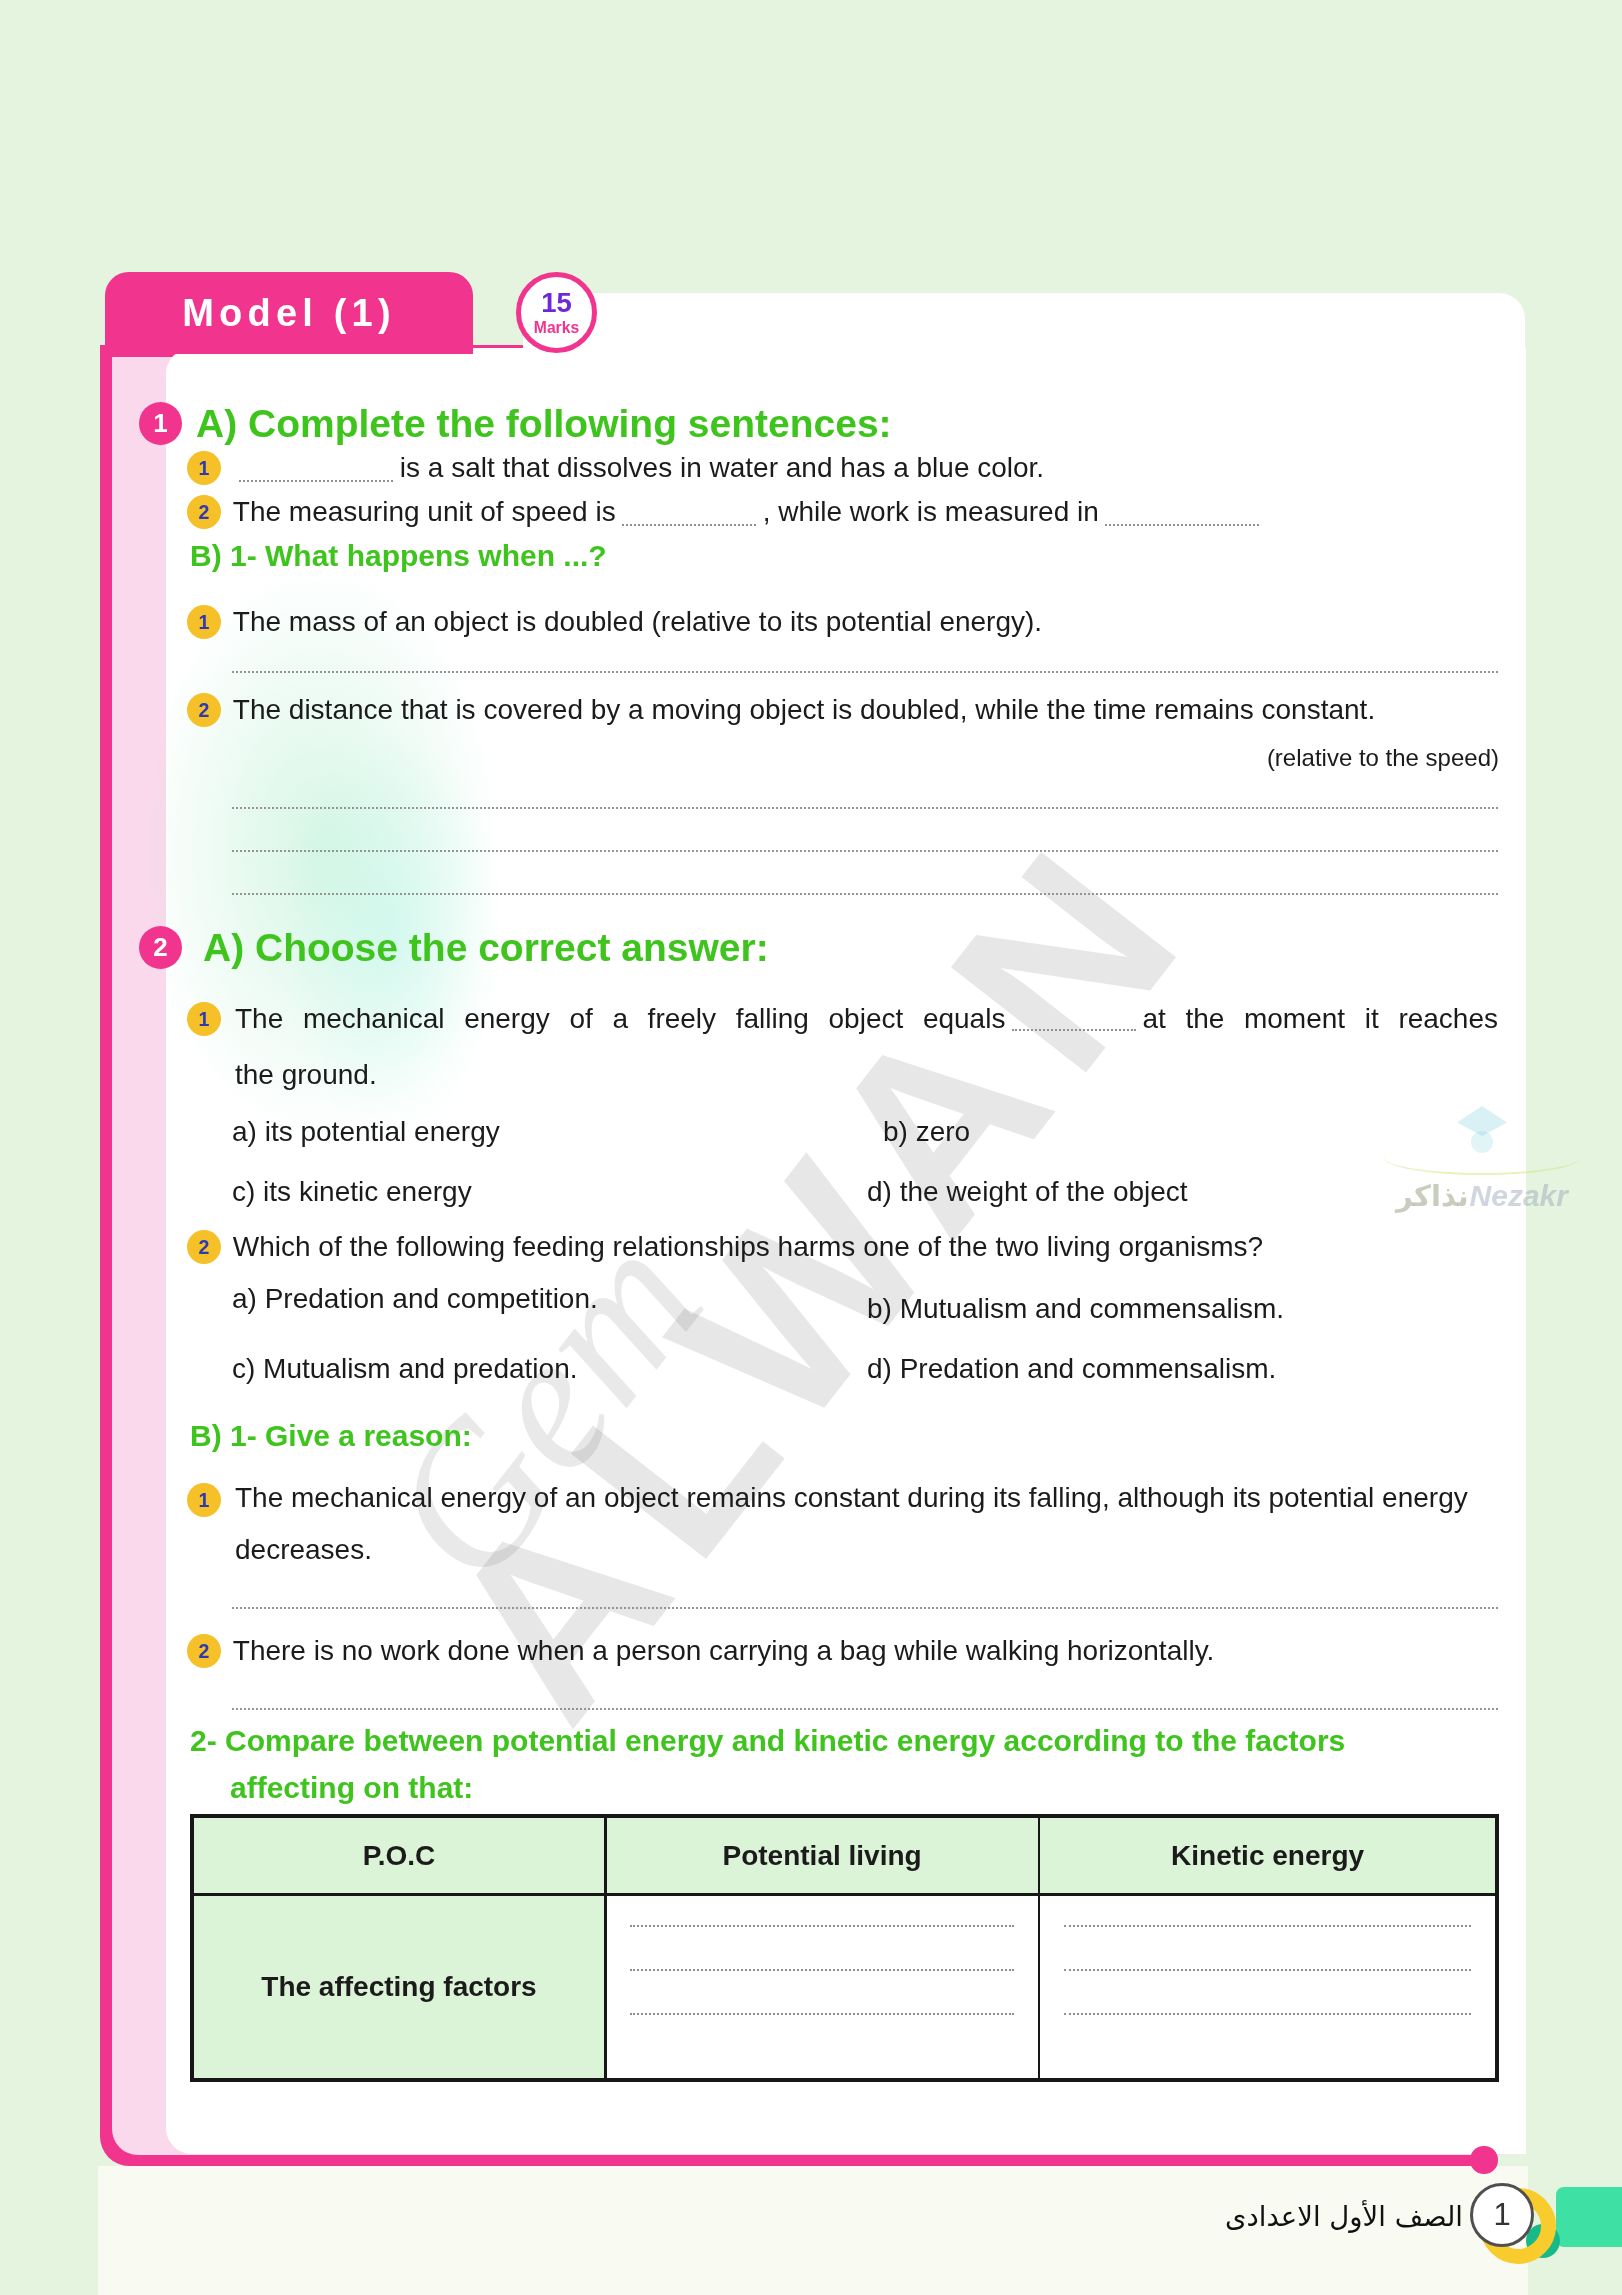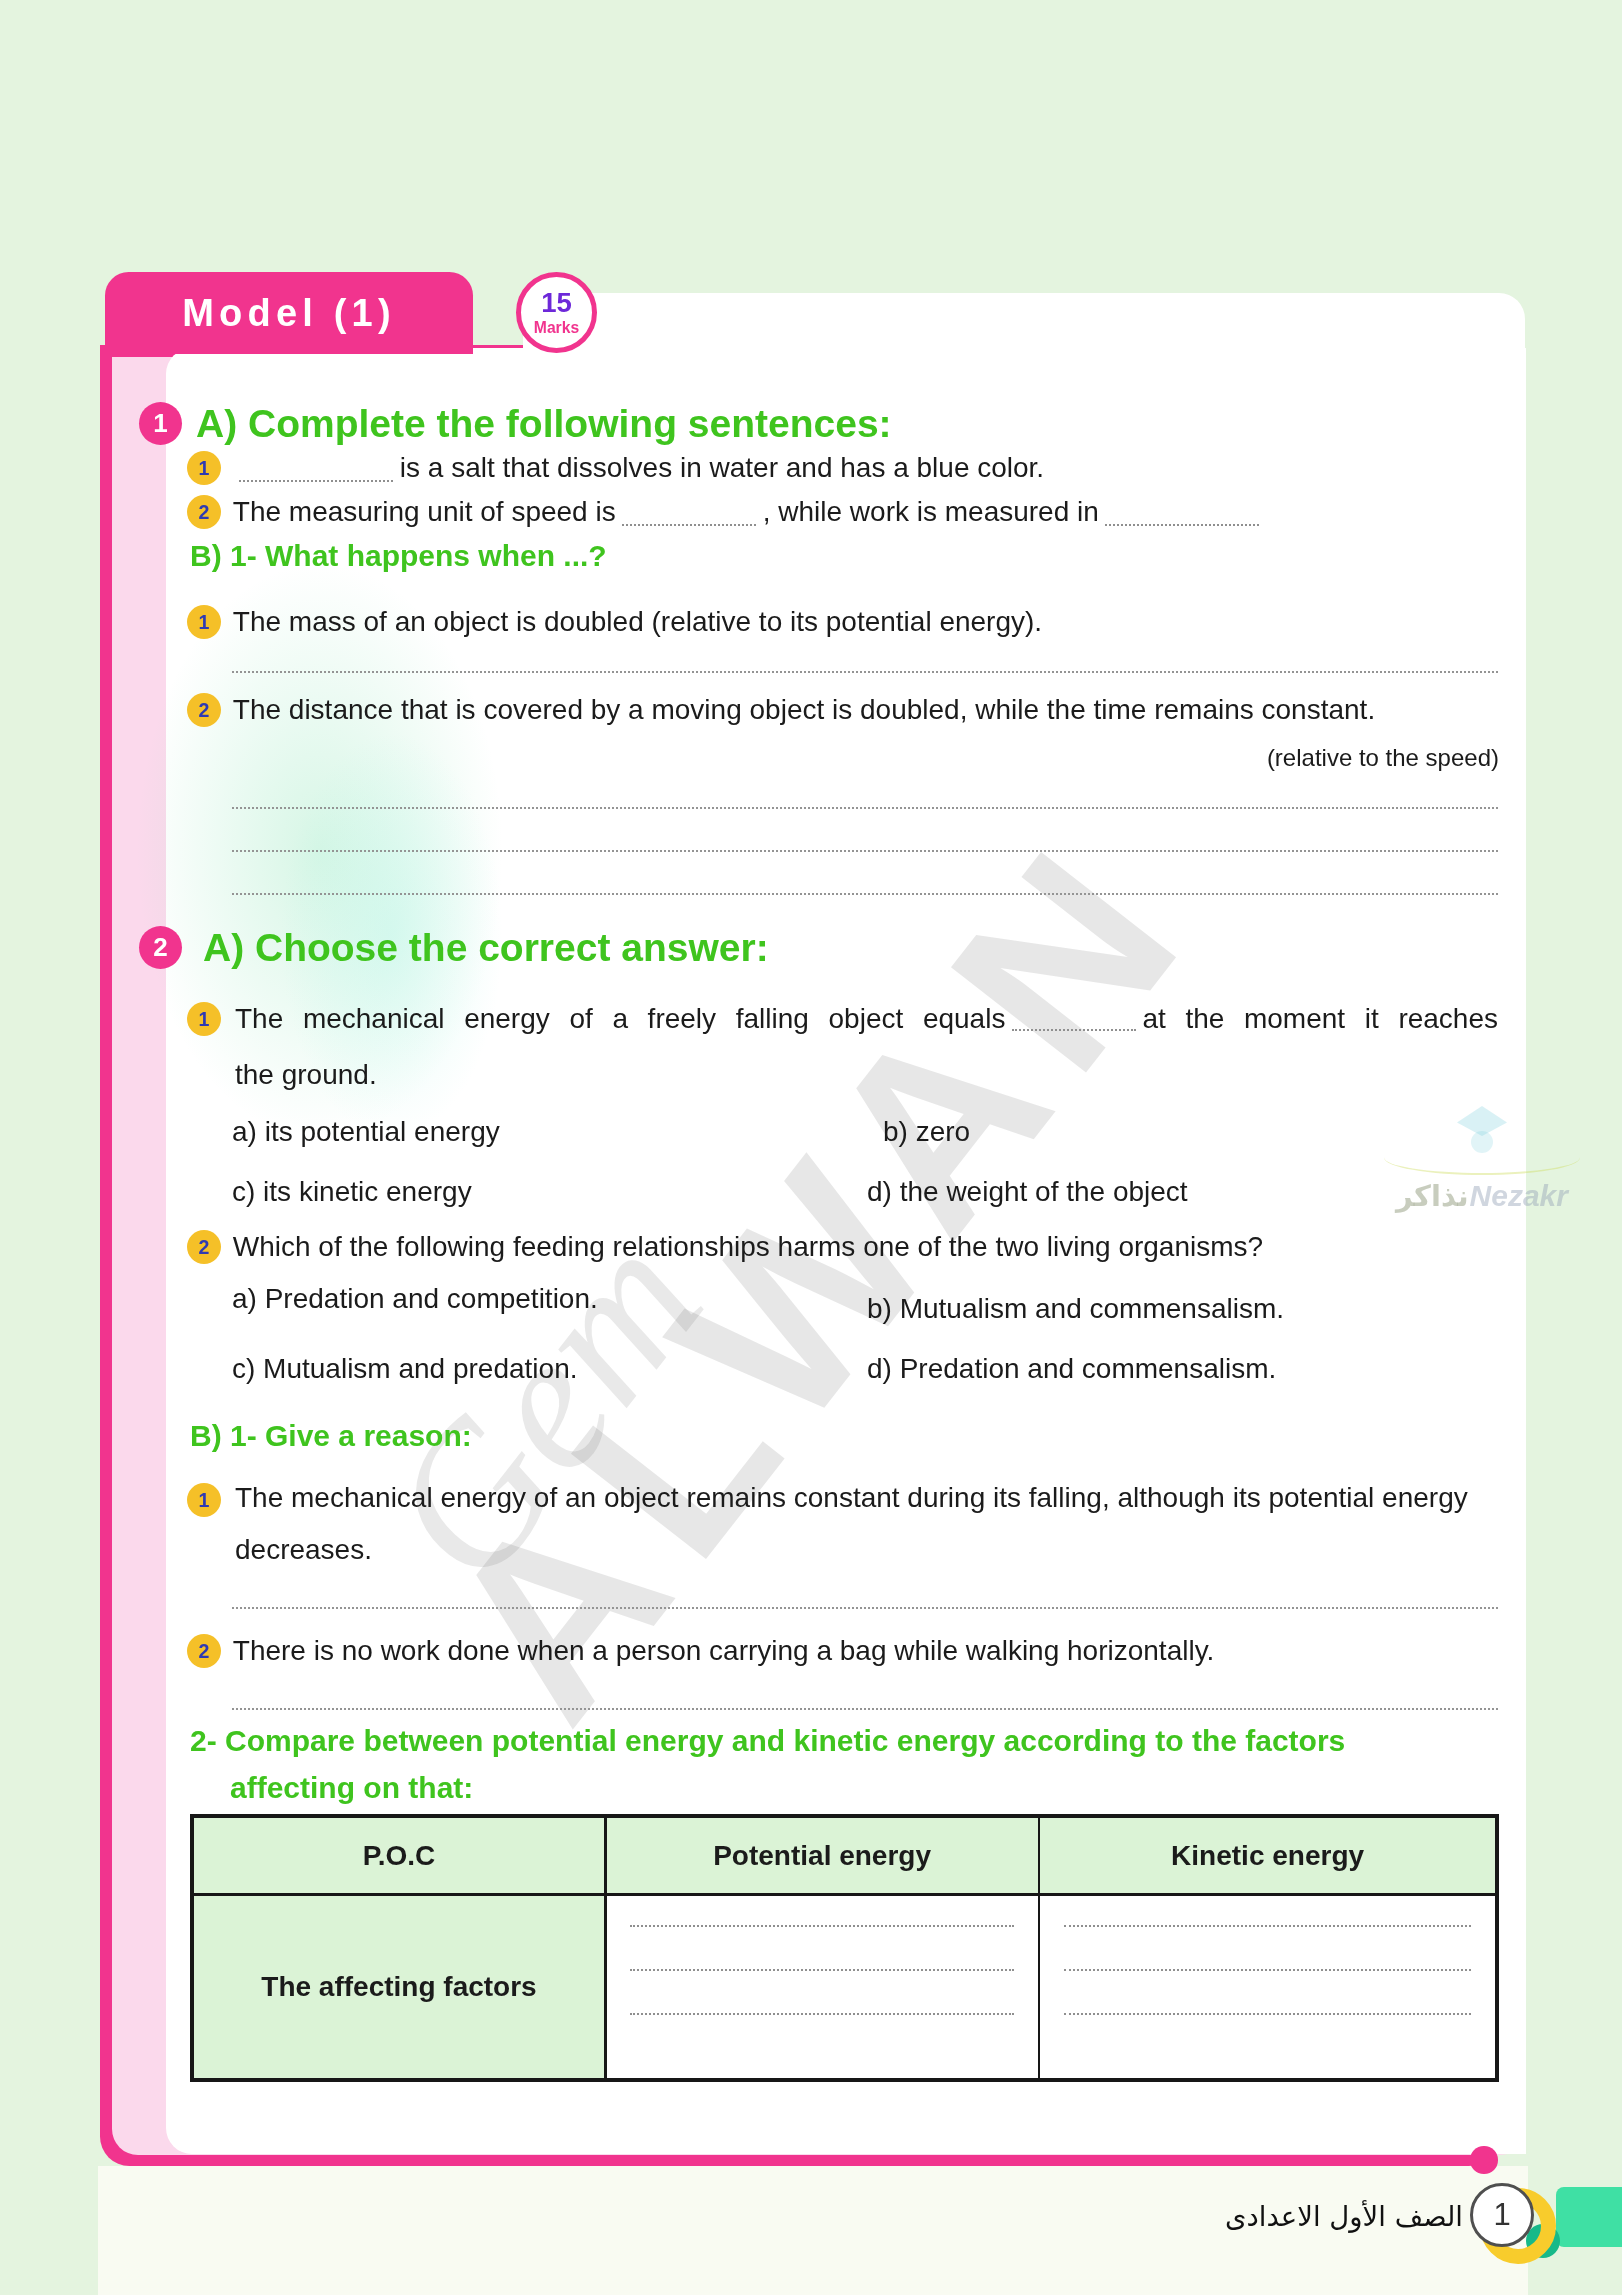--- a/index.html
+++ b/index.html
@@ -185,21 +185,21 @@
     <span class="ybadge">2</span>
     <span>There is no work done when a person carrying a bag while walking horizontally.</span>
   </div>
   <div class="dotline" style="top:1708px;"></div>
 
   <div class="green-h" style="left:190px;top:1724px;font-size:30px;">2- Compare between potential energy and kinetic energy according to the factors</div>
   <div class="green-h" style="left:230px;top:1771px;font-size:30px;">affecting on that:</div>
 
   <div class="cmp-table">
     <div class="th">P.O.C</div>
-    <div class="th">Potential energy</div>
+    <div class="th">Potential living</div>
     <div class="th">Kinetic energy</div>
     <div class="td-label">The affecting factors</div>
     <div class="td-dots">
       <div class="dotrow"></div>
       <div class="dotrow"></div>
       <div class="dotrow"></div>
     </div>
     <div class="td-dots">
       <div class="dotrow"></div>
       <div class="dotrow"></div>

